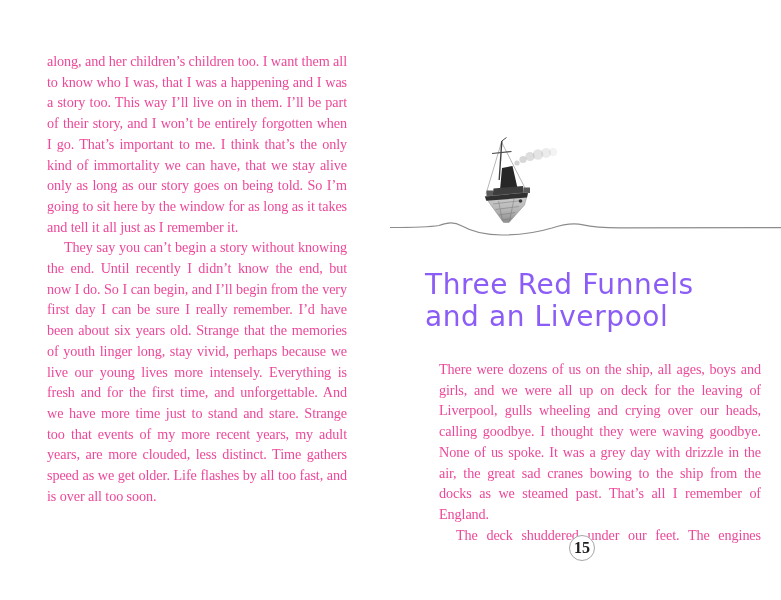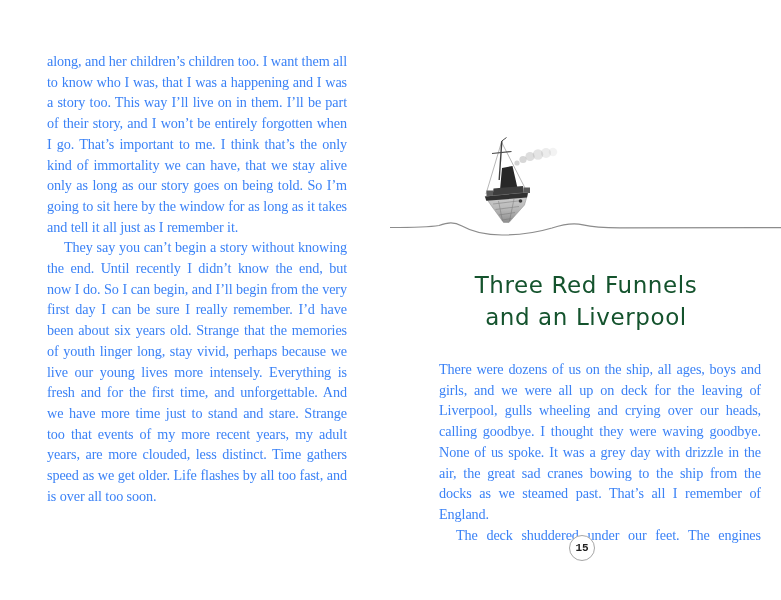--- a/index.html
+++ b/index.html
@@ -15,43 +15,43 @@
     position: absolute;
     left: 47px;
     top: 51px;
     width: 300px;
   }
   .para {
     margin: 0;
     font-size: 14.2px;
     line-height: 20.7px;
     letter-spacing: -0.1px;
-    color: #3b82f6;
+    color: #ec4899;
     text-align: justify;
   }
   .para.indent { text-indent: 17px; }
   .para.justify-last { text-align-last: justify; }
   .illus {
     position: absolute;
     left: 390px;
     top: 128px;
   }
   .chapter-title {
     position: absolute;
     left: 425px;
     top: 269px;
     width: 322px;
     margin: 0;
-    text-align: center;
+    text-align: left;
     font-family: "DejaVu Sans", sans-serif;
     font-weight: 400;
-    font-size: 23px;
+    font-size: 28px;
     line-height: 32px;
     letter-spacing: 0.6px;
-    color: #14532d;
+    color: #8b5cf6;
   }
   .page-right-text {
     position: absolute;
     left: 439px;
     top: 359px;
     width: 322px;
   }
   .pagenum-badge {
     position: absolute;
     left: 569px;
@@ -60,22 +60,22 @@
     height: 26px;
     box-sizing: border-box;
     border: 1.5px solid #a6a6a6;
     border-radius: 50%;
     background: #ffffff;
     display: flex;
     align-items: center;
     justify-content: center;
   }
   .pagenum-badge span {
-    font-family: Liberation Mono, monospace;
-    font-size: 11px;
+    font-family: Liberation Serif, serif;
+    font-size: 16px;
     font-weight: bold;
     color: #1f1f1f;
   }
 </style>
 </head>
 <body>
 
 <div class="spread">
 
   <div class="page-left-text">

